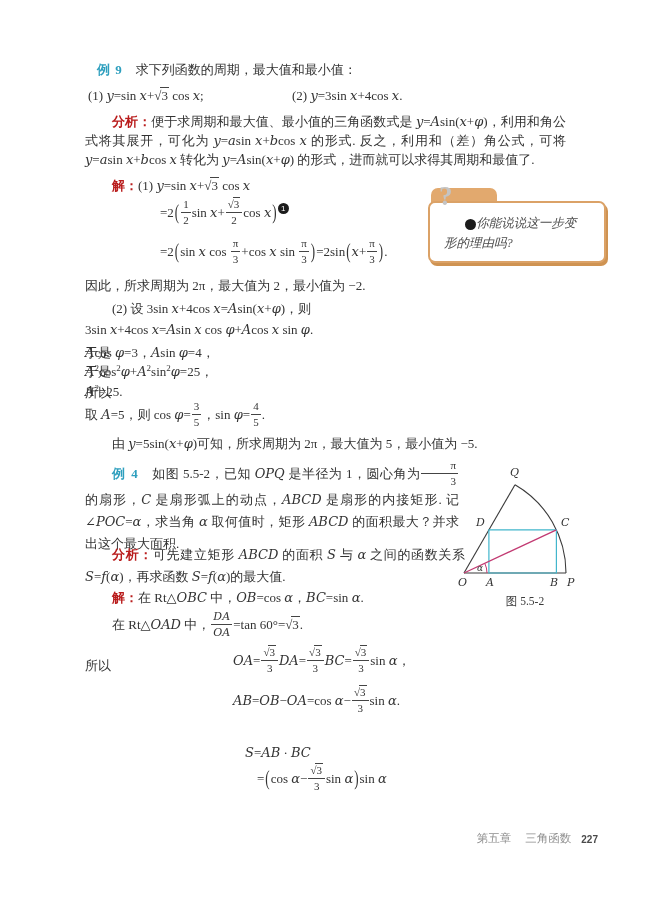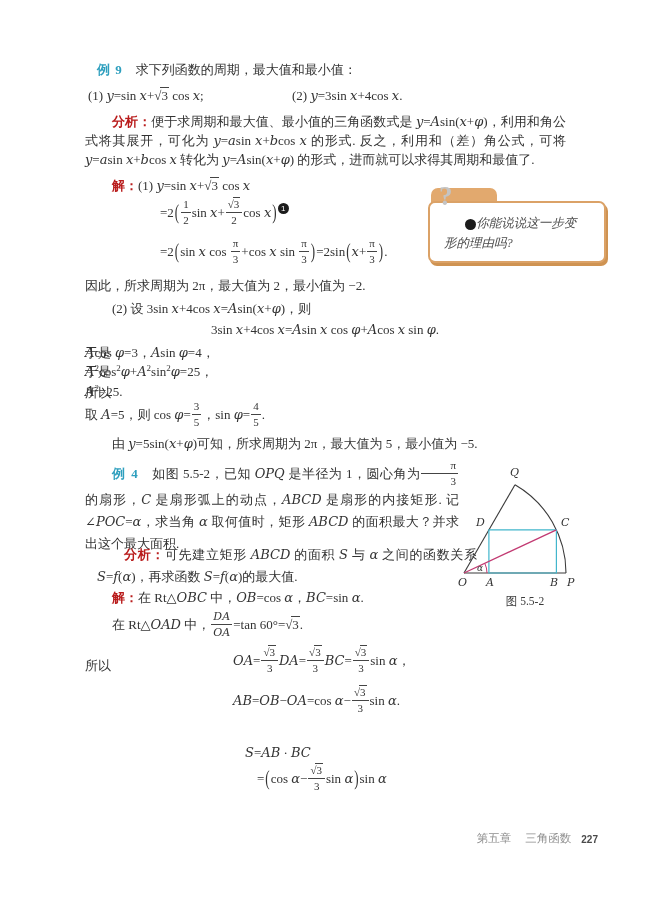--- a/index.html
+++ b/index.html
@@ -26,21 +26,21 @@
   .bp{display:inline-block;transform:scaleY(1.55);transform-origin:center;padding:0 1px;}
   
   .mark{display:inline-block;width:11px;height:11px;border-radius:50%;background:#1c1c1c;color:#fff;
         font-size:8px;line-height:11px;text-align:center;font-style:normal;
         font-family:"Liberation Sans",sans-serif;}
   .mark.up{vertical-align:6px;}
   
   .eqrow{position:absolute;left:85px;width:480px;}
   .eqrow .rowlabel{position:absolute;left:0;top:0;}
   .eqrow .roweq{text-align:left;}
-  .eqcenter{position:absolute;left:85px;width:480px;text-align:center;}
+  .eqcenter{position:absolute;left:85px;width:480px;}
   
   .note{position:absolute;left:428px;top:188px;width:178px;height:80px;}
   .note-tab{position:absolute;left:3px;top:0;width:66px;height:20px;background:#e2a96e;
             border-radius:7px 7px 0 0;}
   .note-body{position:absolute;left:0;top:13px;width:178px;box-sizing:border-box;min-height:58px;
              background:#fff;border:2px solid #dba267;border-radius:7px;
              box-shadow:2px 3px 0 #cf9352;padding:10px 16px 8px 14px;
              font-size:12.5px;line-height:20px;font-style:italic;color:#4a4a4a;text-indent:1.7em;}
   .note-q{position:absolute;left:11px;top:-7px;font-size:27px;color:#c4c4c4;font-weight:bold;
           z-index:2;font-family:"Liberation Serif",serif;}
@@ -100,21 +100,21 @@
 
   <div class="note">
     <div class="note-tab"></div>
     <div class="note-q">?</div>
     <div class="note-body"><span class="mark">1</span>你能说说这一步变形的理由吗?</div>
   </div>
 
   <div class="abs para" style="left:85px;top:461px;width:374px;line-height:22px;text-indent:27px;">
     <span class="exlabel">例 4</span><span class="m">如图 5.5-2，已知 <i>OPQ</i> 是半径为 1，圆心角为<span class="frac"><span class="fn">π</span><span class="fd">3</span></span>的扇形，<i>C</i> 是扇形弧上的动点，<i>ABCD</i> 是扇形的内接矩形. 记∠<i>POC</i>=<i>α</i>，求当角 <i>α</i> 取何值时，矩形 <i>ABCD</i> 的面积最大？并求出这个最大面积.</span>
   </div>
-  <div class="abs para" style="left:85px;top:544px;width:380px;line-height:22px;text-indent:27px;margin-left:12px;">
+  <div class="abs para" style="left:85px;top:544px;width:380px;line-height:22px;text-indent:27px;">
     <span class="kw">分析：</span><span class="m">可先建立矩形 <i>ABCD</i> 的面积 <i>S</i> 与 <i>α</i> 之间的函数关系 <i>S</i>=<i>f</i>(<i>α</i>)，再求函数 <i>S</i>=<i>f</i>(<i>α</i>)的最大值.</span>
   </div>
   <div class="abs nowrap" style="left:112px;top:589px;">
     <span class="kw">解：</span><span class="m">在 Rt△<i>OBC</i> 中，<i>OB</i>=cos <i>α</i>，<i>BC</i>=sin <i>α</i>.</span>
   </div>
   <div class="abs nowrap" style="left:112px;top:612px;">在 Rt△<i>OAD</i> 中，<span class="frac"><span class="fn"><i>DA</i></span><span class="fd"><i>OA</i></span></span>=tan 60°=<span class="sqrt"><span class="rsign">√</span><span class="rad">3</span></span>.</div>
 
   <div class="abs" style="left:85px;top:657px;">所以</div>
   <div class="abs nowrap" style="left:233px;top:648px;"><i>OA</i>=<span class="frac"><span class="fn"><span class="sqrt"><span class="rsign">√</span><span class="rad">3</span></span></span><span class="fd">3</span></span><i>DA</i>=<span class="frac"><span class="fn"><span class="sqrt"><span class="rsign">√</span><span class="rad">3</span></span></span><span class="fd">3</span></span><i>BC</i>=<span class="frac"><span class="fn"><span class="sqrt"><span class="rsign">√</span><span class="rad">3</span></span></span><span class="fd">3</span></span>sin <i>α</i>，</div>
   <div class="abs nowrap" style="left:233px;top:688px;"><i>AB</i>=<i>OB</i>−<i>OA</i>=cos <i>α</i>−<span class="frac"><span class="fn"><span class="sqrt"><span class="rsign">√</span><span class="rad">3</span></span></span><span class="fd">3</span></span>sin <i>α</i>.</div>

